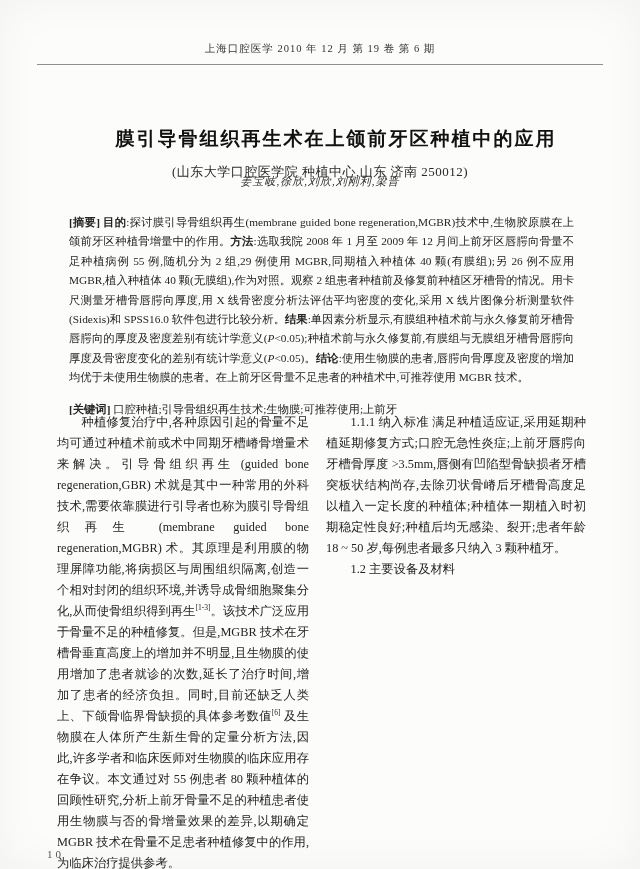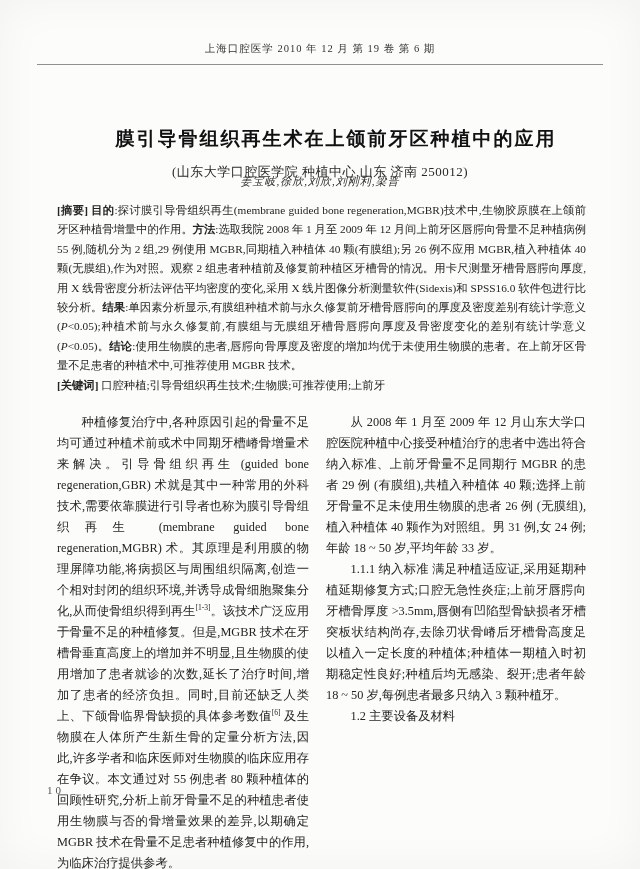--- a/index.html
+++ b/index.html
@@ -30,35 +30,35 @@
     text-align:center;font-size:11px;font-style:italic;letter-spacing:1px;color:#2a2a2a;margin-top:28px;
   }
   .affiliation{
     position:absolute;top:163px;left:0;width:100%;
     text-align:center;font-size:13px;color:#2a2a2a;letter-spacing:0.5px;
   }
   .abstract-block{
     position:absolute;top:201px;left:57px;width:529px;
     font-size:11.3px;line-height:19.4px;text-align:justify;color:#242424;
   }
-  .abstract-block p{margin:0;}
+  .abstract-block p{margin:12px;}
   .abstract-block .cls{margin-top:1px;}
   .seg-b{font-weight:bold;}
   .seg-i{font-style:italic;}
   sup{font-size:0.62em;line-height:0;}
   .col{
     position:absolute;top:412px;
     font-size:12.3px;line-height:21px;text-align:justify;color:#242424;
   }
   .col-left{left:57px;width:252px;}
   .col-right{left:326px;width:260px;}
   .para{margin:0;}
   .indent2{text-indent:2em;}
   .page-number{
-    position:absolute;left:47px;top:784px;
+    position:absolute;left:47px;top:848px;
     font-size:11px;letter-spacing:3px;color:#555;
   }
 </style>
 </head>
 <body>
 
 <div class="page">
 
   <div class="journal-header">上海口腔医学 2010 年 12 月 第 19 卷 第 6 期</div>
   <div class="header-rule"></div>
@@ -71,21 +71,20 @@
     <p><span class="seg-b">[摘要] </span><span class="seg-b">目的</span><span>:探讨膜引导骨组织再生(membrane guided bone regeneration,MGBR)技术中,生物胶原膜在上颌前牙区种植骨增量中的作用。</span><span class="seg-b">方法</span><span>:选取我院 2008 年 1 月至 2009 年 12 月间上前牙区唇腭向骨量不足种植病例 55 例,随机分为 2 组,29 例使用 MGBR,同期植入种植体 40 颗(有膜组);另 26 例不应用 MGBR,植入种植体 40 颗(无膜组),作为对照。观察 2 组患者种植前及修复前种植区牙槽骨的情况。用卡尺测量牙槽骨唇腭向厚度,用 X 线骨密度分析法评估平均密度的变化,采用 X 线片图像分析测量软件(Sidexis)和 SPSS16.0 软件包进行比较分析。</span><span class="seg-b">结果</span><span>:单因素分析显示,有膜组种植术前与永久修复前牙槽骨唇腭向的厚度及密度差别有统计学意义(</span><span class="seg-i">P</span><span>&lt;0.05);种植术前与永久修复前,有膜组与无膜组牙槽骨唇腭向厚度及骨密度变化的差别有统计学意义(</span><span class="seg-i">P</span><span>&lt;0.05)。</span><span class="seg-b">结论</span><span>:使用生物膜的患者,唇腭向骨厚度及密度的增加均优于未使用生物膜的患者。在上前牙区骨量不足患者的种植术中,可推荐使用 MGBR 技术。</span></p>
     <p><span class="seg-b">[关键词] </span><span>口腔种植;引导骨组织再生技术;生物膜;可推荐使用;上前牙</span></p>
   </div>
 
   <div class="col col-left">
     <p class="para indent2"><span>种植修复治疗中,各种原因引起的骨量不足均可通过种植术前或术中同期牙槽嵴骨增量术来解决。引导骨组织再生 (guided bone regeneration,GBR) 术就是其中一种常用的外科技术,需要依靠膜进行引导者也称为膜引导骨组织再生 (membrane guided bone regeneration,MGBR) 术。其原理是利用膜的物理屏障功能,将病损区与周围组织隔离,创造一个相对封闭的组织环境,并诱导成骨细胞聚集分化,从而使骨组织得到再生</span><sup>[1-3]</sup><span>。该技术广泛应用于骨量不足的种植修复。但是,MGBR 技术在牙槽骨垂直高度上的增加并不明显,且生物膜的使用增加了患者就诊的次数,延长了治疗时间,增加了患者的经济负担。同时,目前还缺乏人类上、下颌骨临界骨缺损的具体参考数值</span><sup>[6]</sup><span> 及生物膜在人体所产生新生骨的定量分析方法,因此,许多学者和临床医师对生物膜的临床应用存在争议。本文通过对 55 例患者 80 颗种植体的回顾性研究,分析上前牙骨量不足的种植患者使用生物膜与否的骨增量效果的差异,以期确定 MGBR 技术在骨量不足患者种植修复中的作用,为临床治疗提供参考。</span></p>
 
   </div>
 
   <div class="col col-right">
-    <p class="para indent2"><span>从 2008 年 1 月至 2009 年 12 月山东大学口腔医院种植中心接受种植治疗的患者中选出符合纳入标准、上前牙骨量不足同期行 MGBR 的患者 29 例 (有膜组),共植入种植体 40 颗;选择上前牙骨量不足未使用生物膜的患者 26 例 (无膜组),植入种植体 40 颗作为对照组。男 31 例,女 24 例;年龄 18 ~ 50 岁,平均年龄 33 岁。</span></p>
     <p class="para indent2"><span>1.1.1 纳入标准 满足种植适应证,采用延期种植延期修复方式;口腔无急性炎症;上前牙唇腭向牙槽骨厚度 &gt;3.5mm,唇侧有凹陷型骨缺损者牙槽突板状结构尚存,去除刃状骨嵴后牙槽骨高度足以植入一定长度的种植体;种植体一期植入时初期稳定性良好;种植后均无感染、裂开;患者年龄 18 ~ 50 岁,每例患者最多只纳入 3 颗种植牙。</span></p>
     <p class="para indent2">1.2 主要设备及材料</p>
 
   </div>
 
   <div class="page-number">10</div>
 
 </div>
 
 </body></html>

